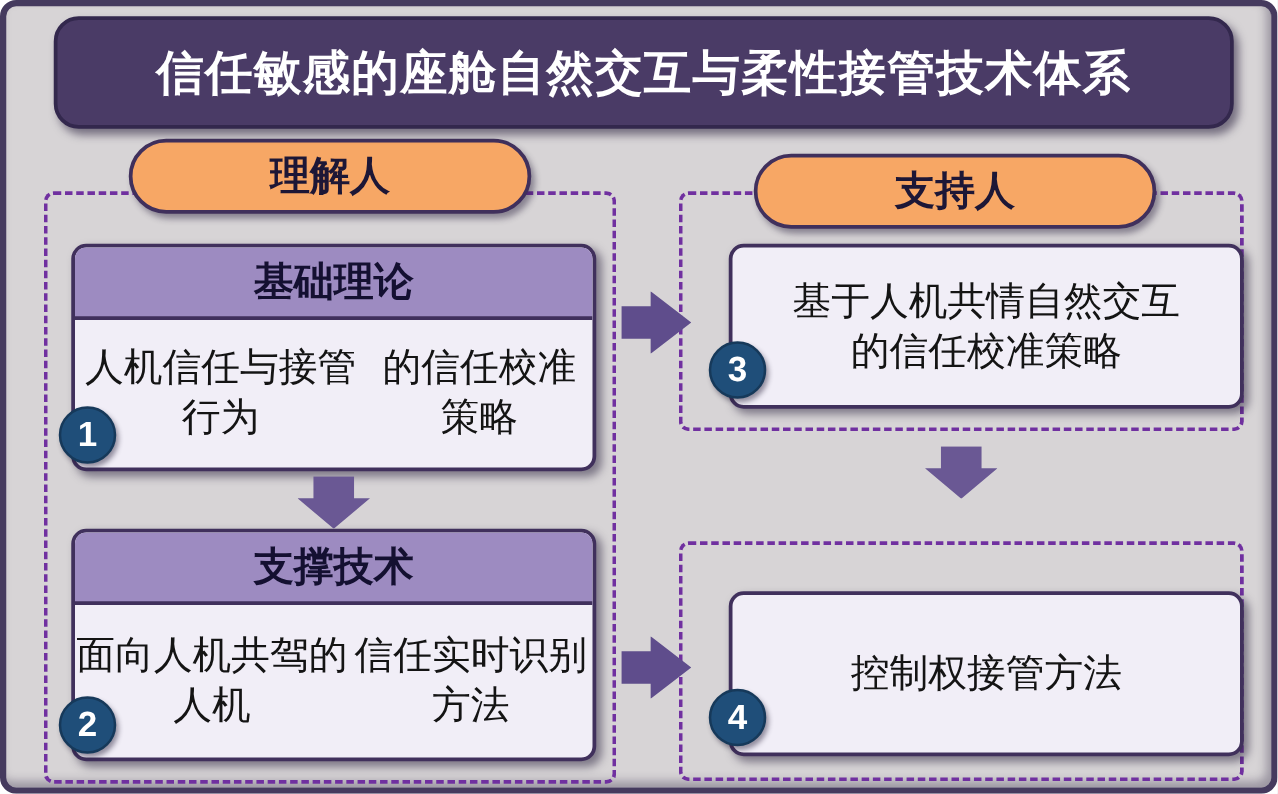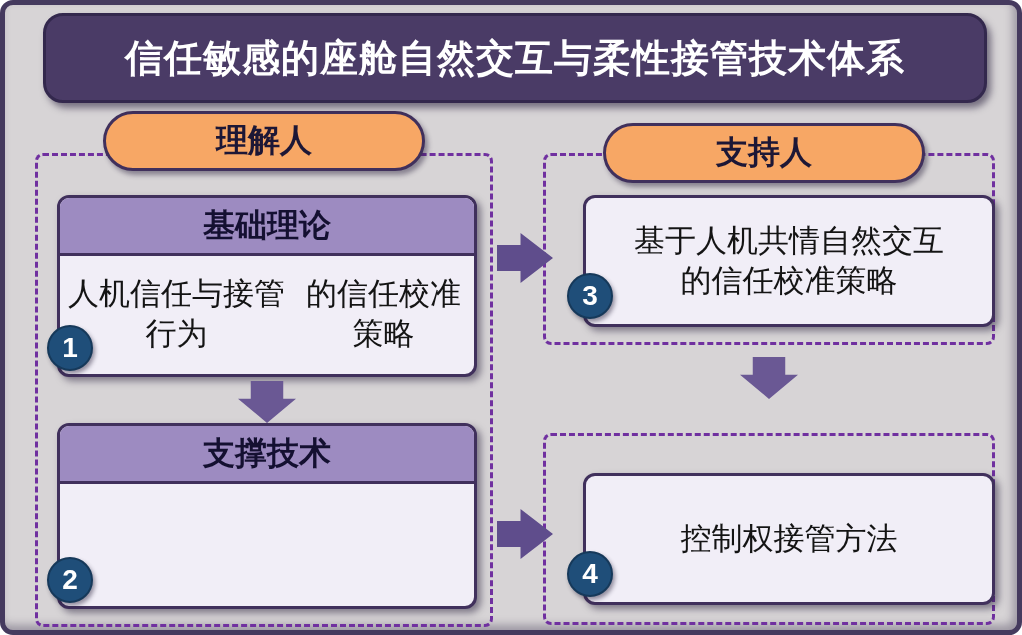--- a/index.html
+++ b/index.html
@@ -129,20 +129,24 @@
   <div class="circle c1">
     <span>1</span>
   </div>
 
   <div class="arrow-down ad1"></div>
 
   <div class="card card2">
     <div class="card-header">
       <span>支撑技术</span>
     </div>
+    <div class="card-body">
+      <div>面向人机共驾的人机</div>
+      <div>信任实时识别方法</div>
+    </div>
   </div>
   <div class="circle c2">
     <span>2</span>
   </div>
 
   <div class="arrow-right ar1"></div>
   <div class="arrow-right ar2"></div>
 
   <div class="dashed rd1"></div>
 

